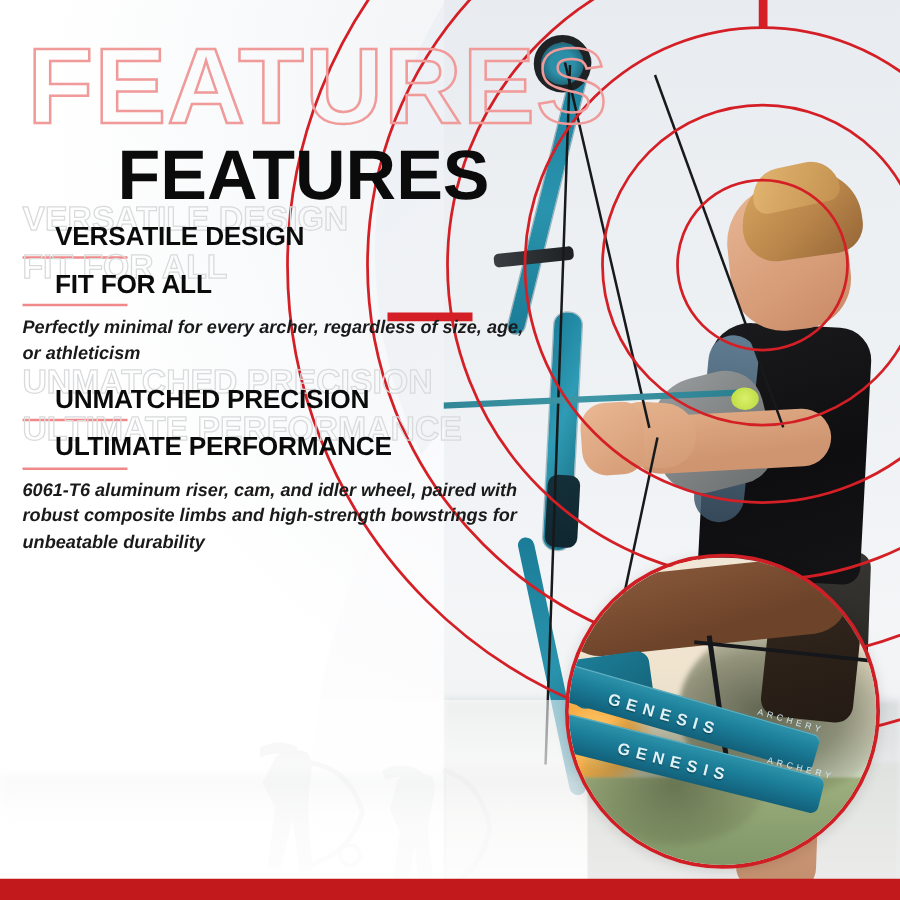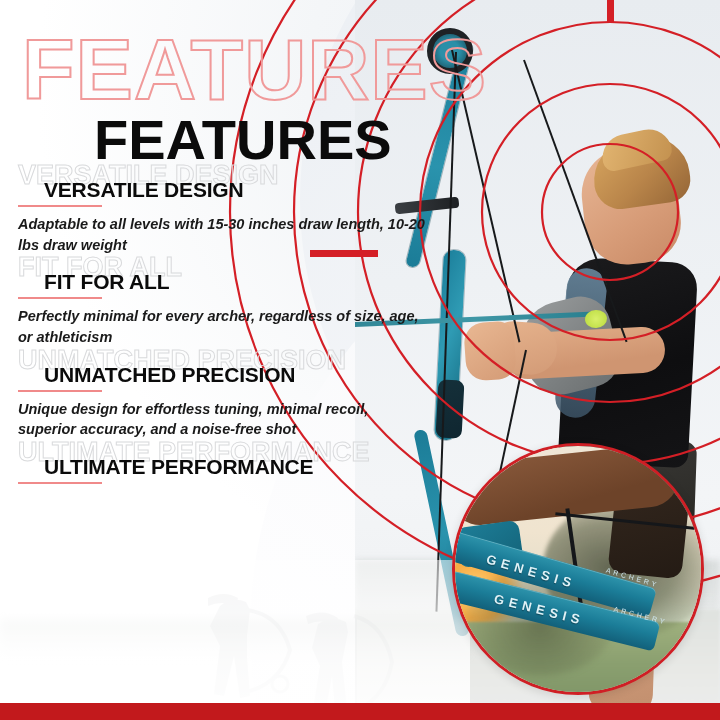--- a/index.html
+++ b/index.html
@@ -462,39 +462,38 @@
 
   <div class="ghost-title">FEATURES</div>
   <h1 class="main-title">FEATURES</h1>
 
   <div class="features">
 
     <div class="feature">
       <div class="f-ghost">VERSATILE DESIGN</div>
       <div class="f-head">VERSATILE DESIGN</div>
       <div class="f-rule"></div>
-      <div class="f-body">Adaptable to all levels with 15-30 inches draw length, 10-20 lbs draw weight</div>
     </div>
 
     <div class="feature">
       <div class="f-ghost">FIT FOR ALL</div>
       <div class="f-head">FIT FOR ALL</div>
       <div class="f-rule"></div>
       <div class="f-body">Perfectly minimal for every archer, regardless of size, age, or athleticism</div>
     </div>
 
     <div class="feature">
       <div class="f-ghost">UNMATCHED PRECISION</div>
       <div class="f-head">UNMATCHED PRECISION</div>
       <div class="f-rule"></div>
-      <div class="f-body">Unique design for effortless tuning, minimal recoil, superior accuracy, and a noise-free shot</div>
     </div>
 
     <div class="feature">
       <div class="f-ghost">ULTIMATE PERFORMANCE</div>
       <div class="f-head">ULTIMATE PERFORMANCE</div>
       <div class="f-rule"></div>
+      <div class="f-body">6061-T6 aluminum riser, cam, and idler wheel, paired with robust composite limbs and high-strength bowstrings for unbeatable durability</div>
     </div>
 
   </div>
 
   <div class="bottom-bar"></div>
 </div>
 
 </body></html>

